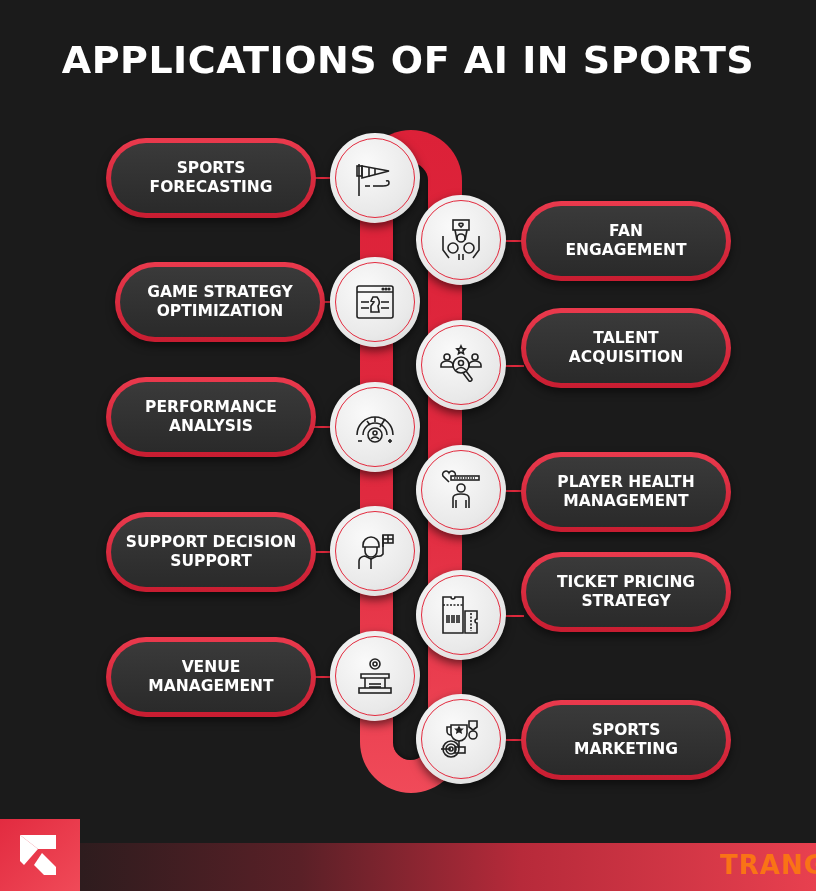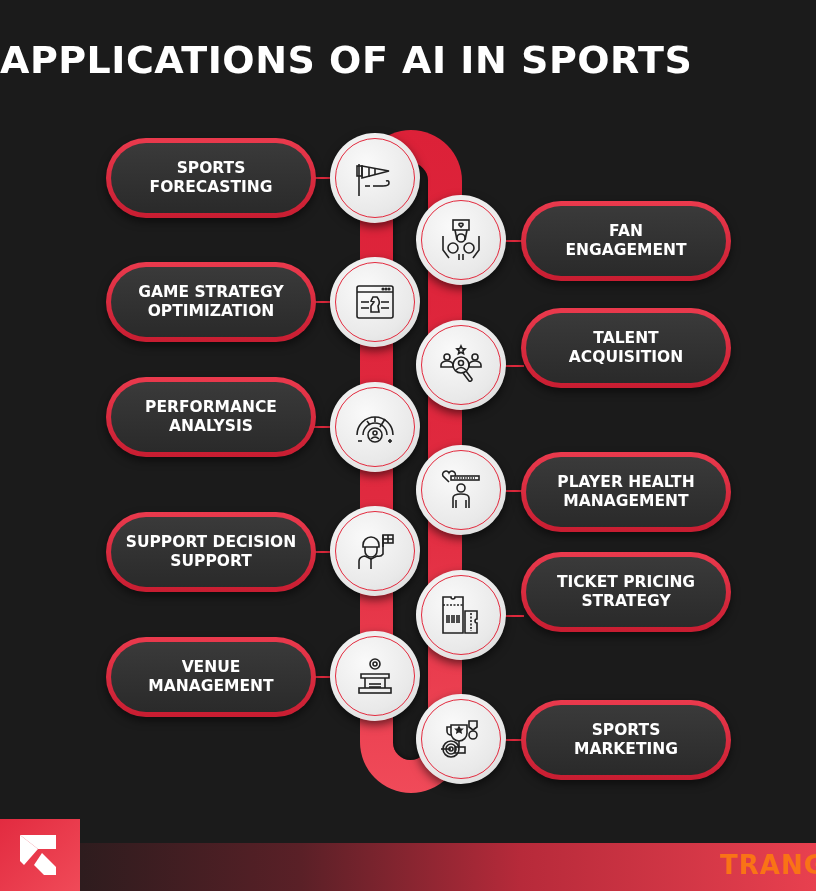--- a/index.html
+++ b/index.html
@@ -1,19 +1,19 @@
 <!DOCTYPE html>
 <html><head>
 <meta charset="utf-8">
 <style>
   * { margin:0; padding:0; box-sizing:border-box; }
   html, body { width:816px; height:891px; background:#1b1b1b; overflow:hidden; }
   body { position:relative; font-family:"Liberation Sans","DejaVu Sans",sans-serif; }
   .title {
-    position:absolute; left:0; top:38px; width:816px; text-align:left;
+    position:absolute; left:0; top:38px; width:816px; text-align:center;
     color:#ffffff; font-weight:bold; font-size:38px; letter-spacing:0.5px;
     font-family:"DejaVu Sans","Liberation Sans",sans-serif;
   }
   .track {
     position:absolute; left:360px; top:130px; width:102px; height:663px;
     border-radius:51px;
     background:linear-gradient(180deg,#dc2138 0%,#e02a3f 55%,#f04a59 100%);
   }
   .track-hole {
     position:absolute; left:393px; top:163px; width:35px; height:597px;
@@ -89,21 +89,21 @@
         <line x1="22" y1="12" x2="22" y2="19"></line>
       <line x1="12" y1="30" x2="17" y2="30"></line>
         <line x1="20" y1="30" x2="30" y2="30"></line>
         <path d="M30 30 q6 0 6 -3 q0 -3 -3 -2"></path>
     </svg>
   </div>
 </div>
 
 <div>
   <div class="connector" style="left:314px;top:301px;width:20px;"></div>
-  <div class="pill" style="left:106px;top:262px;">
+  <div class="pill" style="left:115px;top:262px;">
     <div class="pill-inner">GAME STRATEGY
 OPTIMIZATION</div>
   </div>
   <div class="circle" style="left:330px;top:257px;">
     <svg viewBox="0 0 44 44" fill="none" stroke="#222" stroke-width="1.6">
       <rect x="4" y="6" width="36" height="32" rx="2"></rect>
         <line x1="4" y1="12" x2="40" y2="12"></line>
       <circle cx="30" cy="9" r="0.8" fill="#222"></circle>
         <circle cx="33" cy="9" r="0.8" fill="#222"></circle>
         <circle cx="36" cy="9" r="0.8" fill="#222"></circle>

